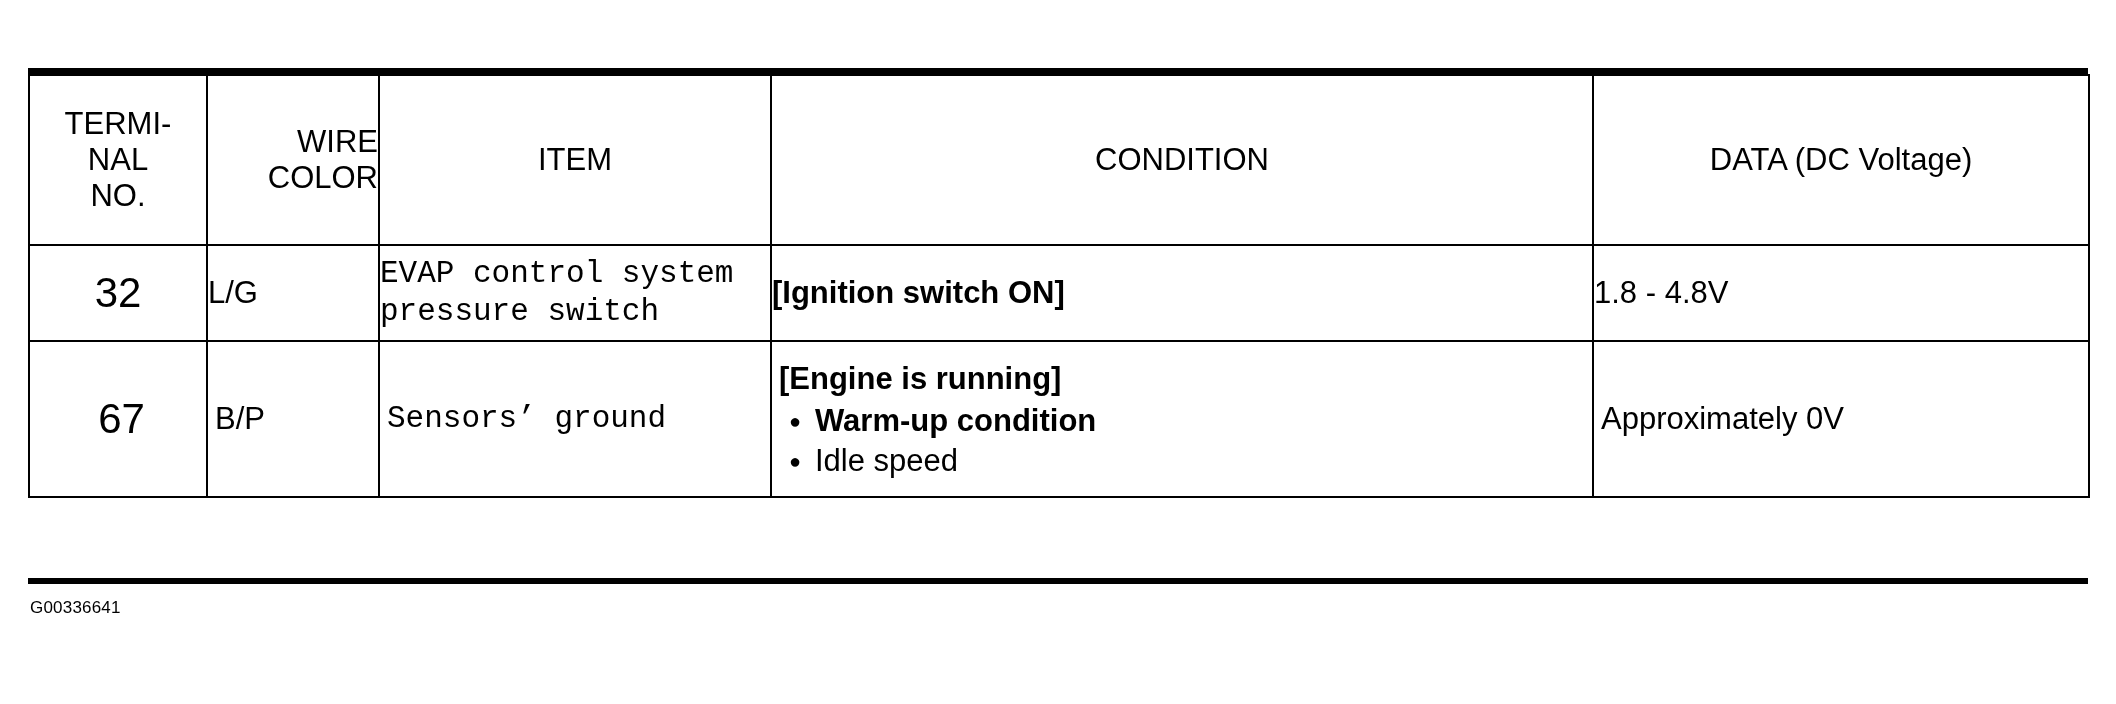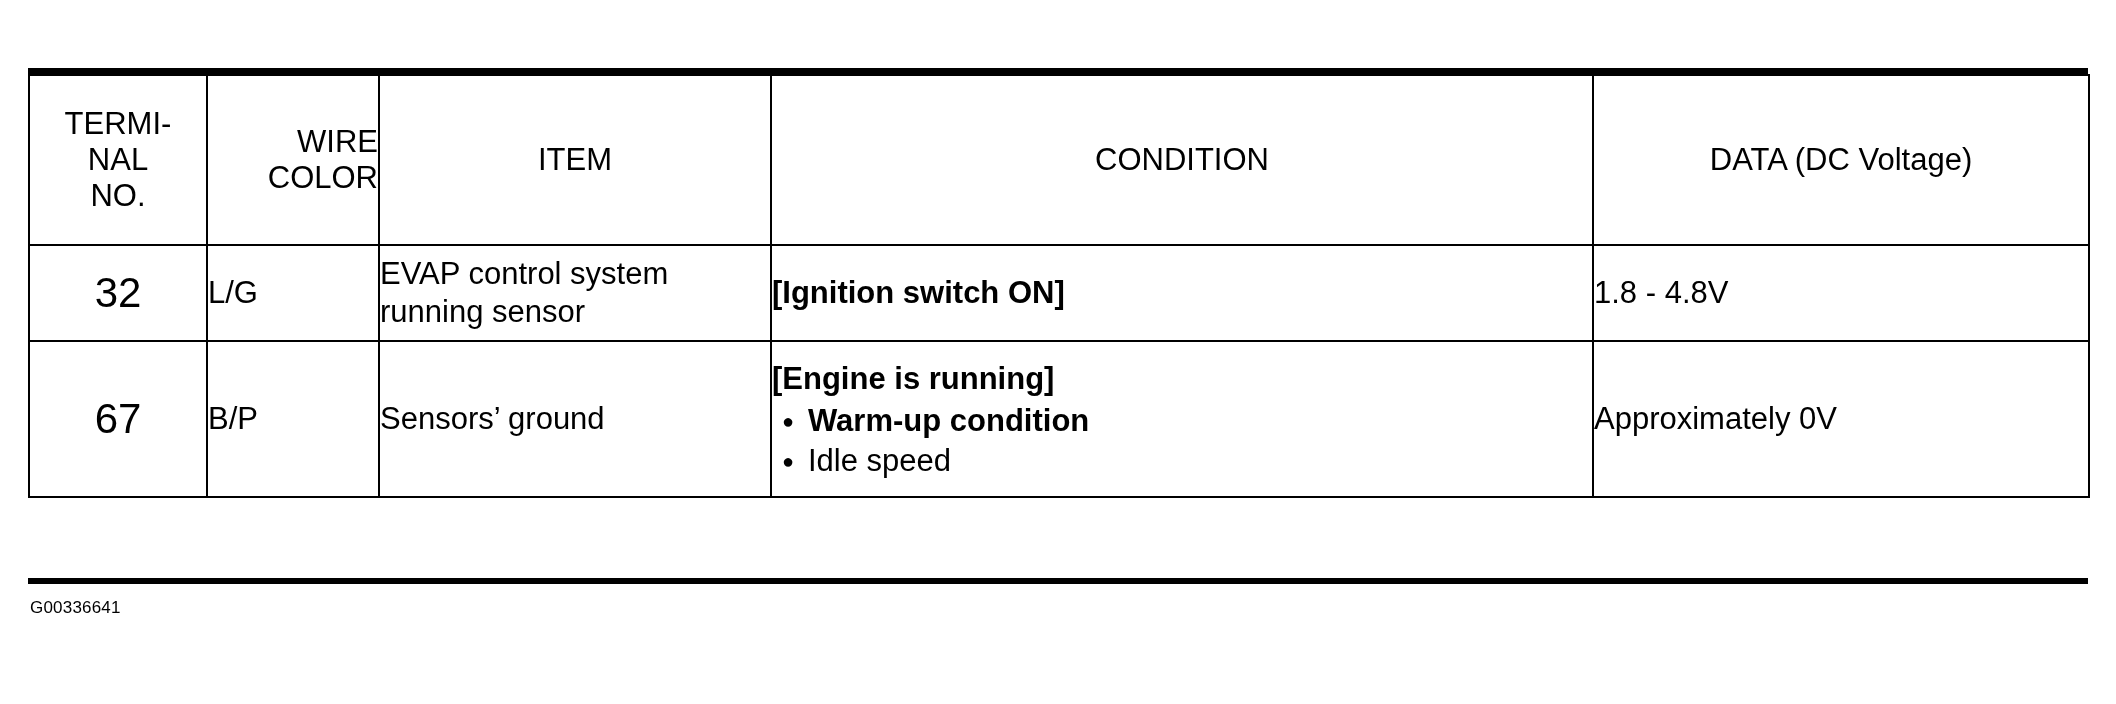--- a/index.html
+++ b/index.html
@@ -92,21 +92,21 @@
   }
   td.cond {
     padding-left: 16px;
   }
   td.data {
     padding-left: 18px;
   }
 
   tr.r1 td { height: 94px; }
   tr.r2 td { height: 76px; }
-  tr.r3 td { height: 154px; }
+  tr.r3 td { height: 154px; padding-left: 7px; }
 
   .bold { font-weight: bold; }
 
   .cond-block {
     display: block;
   }
   .cond-line {
     display: block;
   }
   .bullet-line {
@@ -122,20 +122,21 @@
   }
   .bullet-text {
     display: inline-block;
     vertical-align: middle;
     line-height: 36px;
   }
 
   .item-wrap {
     display: block;
     line-height: 38px;
+    font-family: Liberation Mono, monospace;
   }
 
   .figure-id {
     position: absolute;
     left: 30px;
     top: 598px;
     font-size: 17px;
     letter-spacing: 0.2px;
   }
 </style>
@@ -169,21 +170,21 @@
         <td>CONDITION</td>
         <td>DATA (DC Voltage)</td>
       </tr>
     </thead>
     <tbody>
       <tr class="r1">
         <td class="terminal">32</td>
         <td class="wire">L/G</td>
         <td class="item">
           <span class="item-wrap">EVAP control system</span>
-          <span class="item-wrap">running sensor</span>
+          <span class="item-wrap">pressure switch</span>
         </td>
         <td class="cond">
           <span class="cond-line bold">[Ignition switch ON]</span>
         </td>
         <td class="data">1.8 - 4.8V</td>
       </tr>
 
 
       <tr class="r3">
         <td class="terminal">67</td>

